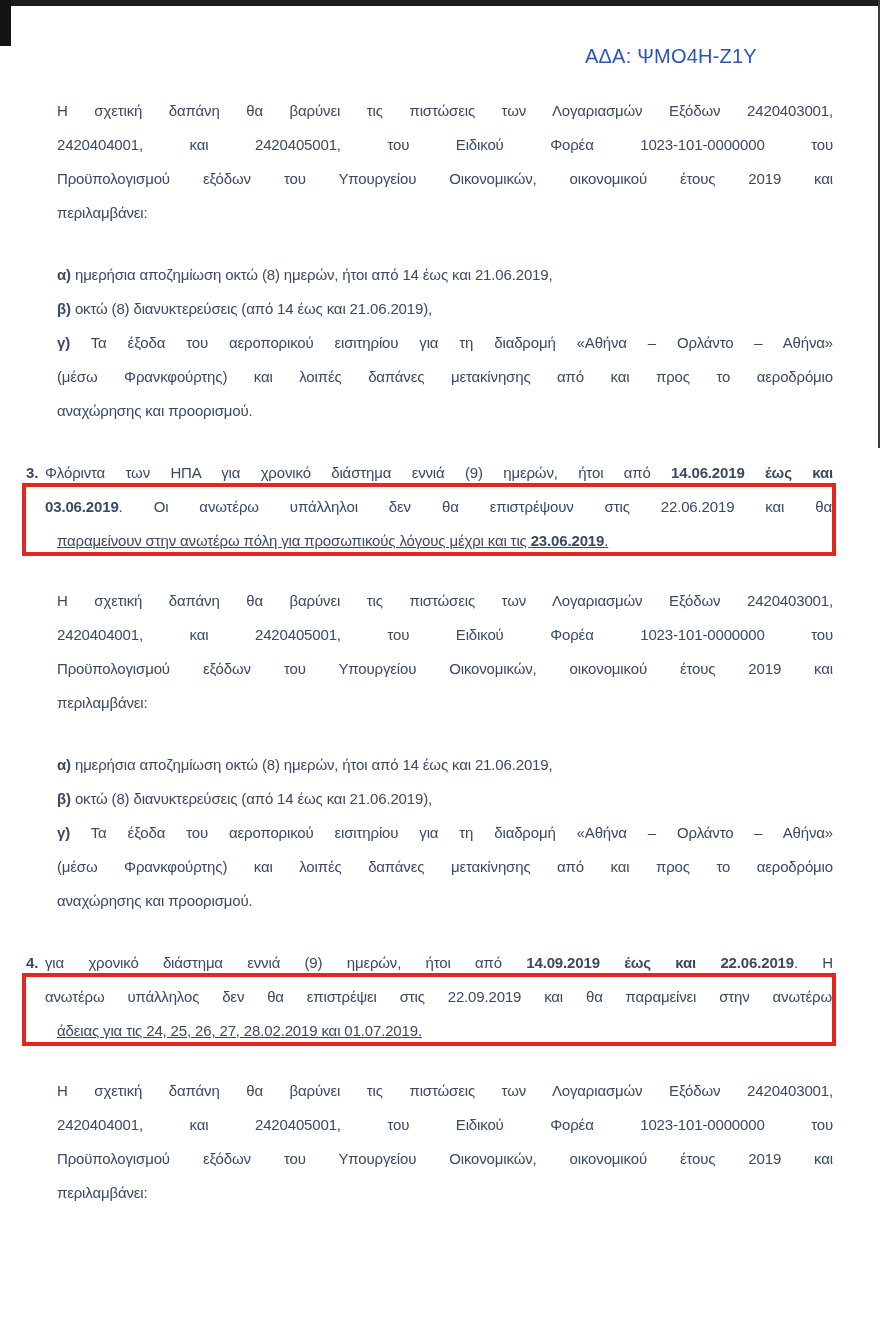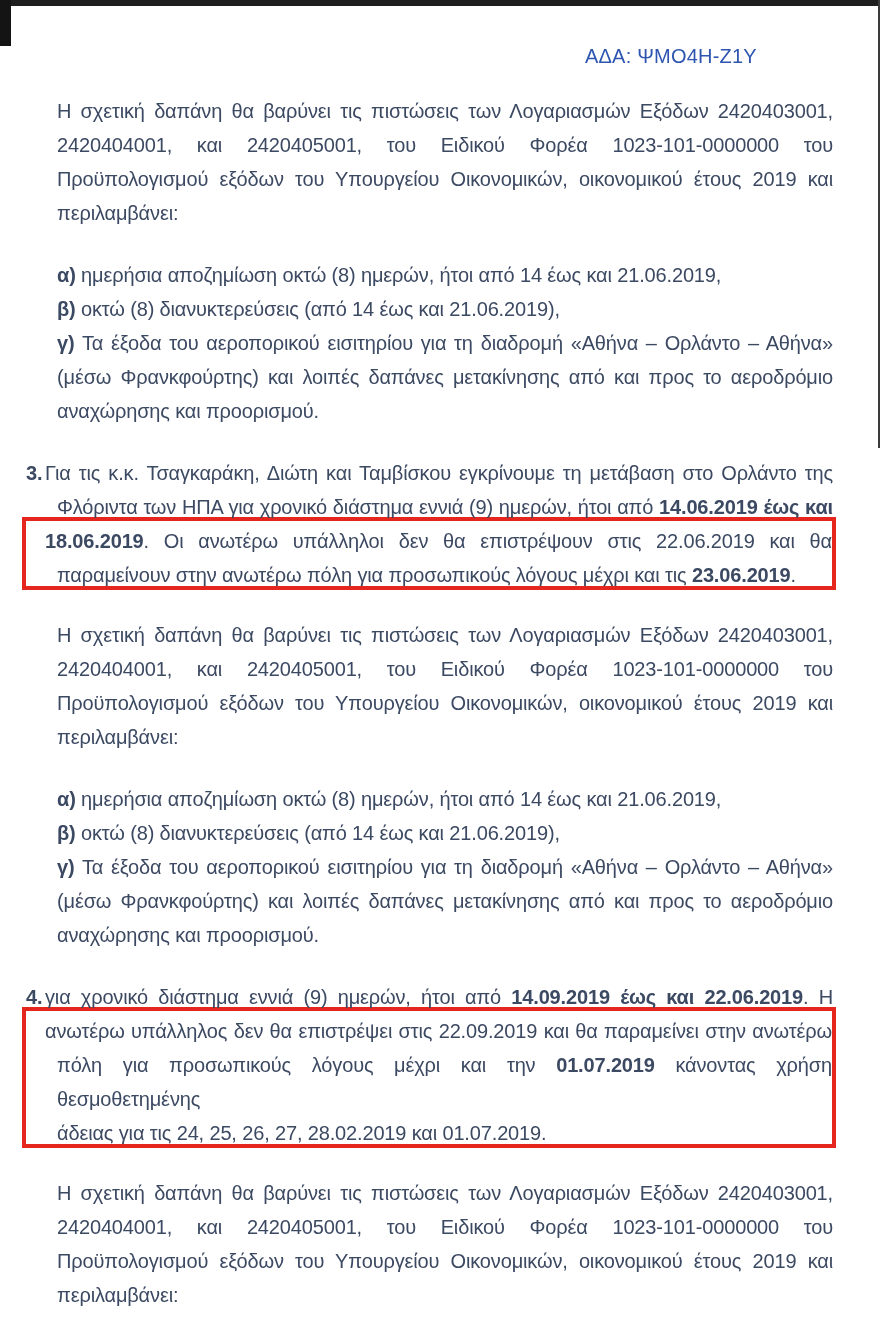--- a/index.html
+++ b/index.html
@@ -24,21 +24,21 @@
     margin-top:34px;
   }
   .ada{
     margin-left:528px;
     font-size:20px;
     line-height:24px;
     letter-spacing:0.2px;
     color:var(--ada,#2e56b0);
     white-space:nowrap;
   }
-  .doc{font-size:20px;letter-spacing:-0.15px;}
+  .doc{font-size:15px;letter-spacing:-0.15px;}
   .block{margin-top:28px;position:relative;}
   .block:first-child{margin-top:26px;}
   .line{
     line-height:34px;
     white-space:nowrap;
     overflow:visible;
   }
   .line.j{
     white-space:normal;
     text-align:justify;
@@ -50,21 +50,21 @@
     left:-31px;top:0;
     font-weight:bold;
     line-height:34px;
   }
   .numbered .line:first-of-type{margin-left:-12px;}
   .box-wrap{
     border:4px solid var(--box,#e5261f);
     margin:-7px -3px 2px -35px;
     padding:3px 0 0 31px;
   }
-  .box-wrap .line:last-child{margin-bottom:-6px;}
+  .box-wrap .line:last-child{margin-bottom:-6px;text-decoration:underline;}
 </style>
 </head>
 <body style="--text: #3c4962; --ada: #2e56b0; --box: #e5261f;">
 
 <div class="top-bar"></div>
 <div class="corner-mark"></div>
 <div class="right-edge"></div>
 
 <div class="page">
   <div class="ada">ΑΔΑ: ΨΜΟ4Η-Ζ1Υ</div>
@@ -77,24 +77,23 @@
       </div>
       <div class="block list">
         <div class="line"><b>α)</b> ημερήσια αποζημίωση οκτώ (8) ημερών, ήτοι από 14 έως και 21.06.2019,</div>
         <div class="line"><b>β)</b> οκτώ (8) διανυκτερεύσεις (από 14 έως και 21.06.2019),</div>
         <div class="line j"><b>γ)</b> Τα έξοδα του αεροπορικού εισιτηρίου για τη διαδρομή «Αθήνα – Ορλάντο – Αθήνα»</div>
         <div class="line j">(μέσω Φρανκφούρτης) και λοιπές δαπάνες μετακίνησης από και προς το αεροδρόμιο</div>
         <div class="line">αναχώρησης και προορισμού.</div>
       </div>
       <div class="block numbered">
         <span class="num">3.</span>
-        <div class="line j">Για τις κ.κ. Τσαγκαράκη, Διώτη και Ταμβίσκου εγκρίνουμε τη μετάβαση στο Ορλάντο της</div>
         <div class="line j">Φλόριντα των ΗΠΑ για χρονικό διάστημα εννιά (9) ημερών, ήτοι από <b>14.06.2019 έως και</b></div>
         <div class="box-wrap">
-          <div class="line j"><b>18.06.2019</b>. Οι ανωτέρω υπάλληλοι δεν θα επιστρέψουν στις 22.06.2019 και θα</div>
+          <div class="line j"><b>03.06.2019</b>. Οι ανωτέρω υπάλληλοι δεν θα επιστρέψουν στις 22.06.2019 και θα</div>
           <div class="line">παραμείνουν στην ανωτέρω πόλη για προσωπικούς λόγους μέχρι και τις <b>23.06.2019</b>.</div>
         </div>
       </div>
       <div class="block paragraph">
         <div class="line j">Η σχετική δαπάνη θα βαρύνει τις πιστώσεις των Λογαριασμών Εξόδων 2420403001,</div>
         <div class="line j">2420404001, και 2420405001, του Ειδικού Φορέα 1023-101-0000000 του</div>
         <div class="line j">Προϋπολογισμού εξόδων του Υπουργείου Οικονομικών, οικονομικού έτους 2019 και</div>
         <div class="line">περιλαμβάνει:</div>
       </div>
       <div class="block list">
@@ -102,21 +101,20 @@
         <div class="line"><b>β)</b> οκτώ (8) διανυκτερεύσεις (από 14 έως και 21.06.2019),</div>
         <div class="line j"><b>γ)</b> Τα έξοδα του αεροπορικού εισιτηρίου για τη διαδρομή «Αθήνα – Ορλάντο – Αθήνα»</div>
         <div class="line j">(μέσω Φρανκφούρτης) και λοιπές δαπάνες μετακίνησης από και προς το αεροδρόμιο</div>
         <div class="line">αναχώρησης και προορισμού.</div>
       </div>
       <div class="block numbered">
         <span class="num">4.</span>
         <div class="line j">για χρονικό διάστημα εννιά (9) ημερών, ήτοι από <b>14.09.2019 έως και 22.06.2019</b>. Η</div>
         <div class="box-wrap">
           <div class="line j">ανωτέρω υπάλληλος δεν θα επιστρέψει στις 22.09.2019 και θα παραμείνει στην ανωτέρω</div>
-          <div class="line j">πόλη για προσωπικούς λόγους μέχρι και την <b>01.07.2019</b> κάνοντας χρήση θεσμοθετημένης</div>
           <div class="line">άδειας για τις 24, 25, 26, 27, 28.02.2019 και 01.07.2019.</div>
         </div>
       </div>
       <div class="block paragraph">
         <div class="line j">Η σχετική δαπάνη θα βαρύνει τις πιστώσεις των Λογαριασμών Εξόδων 2420403001,</div>
         <div class="line j">2420404001, και 2420405001, του Ειδικού Φορέα 1023-101-0000000 του</div>
         <div class="line j">Προϋπολογισμού εξόδων του Υπουργείου Οικονομικών, οικονομικού έτους 2019 και</div>
         <div class="line">περιλαμβάνει:</div>
       </div>
     </div>

